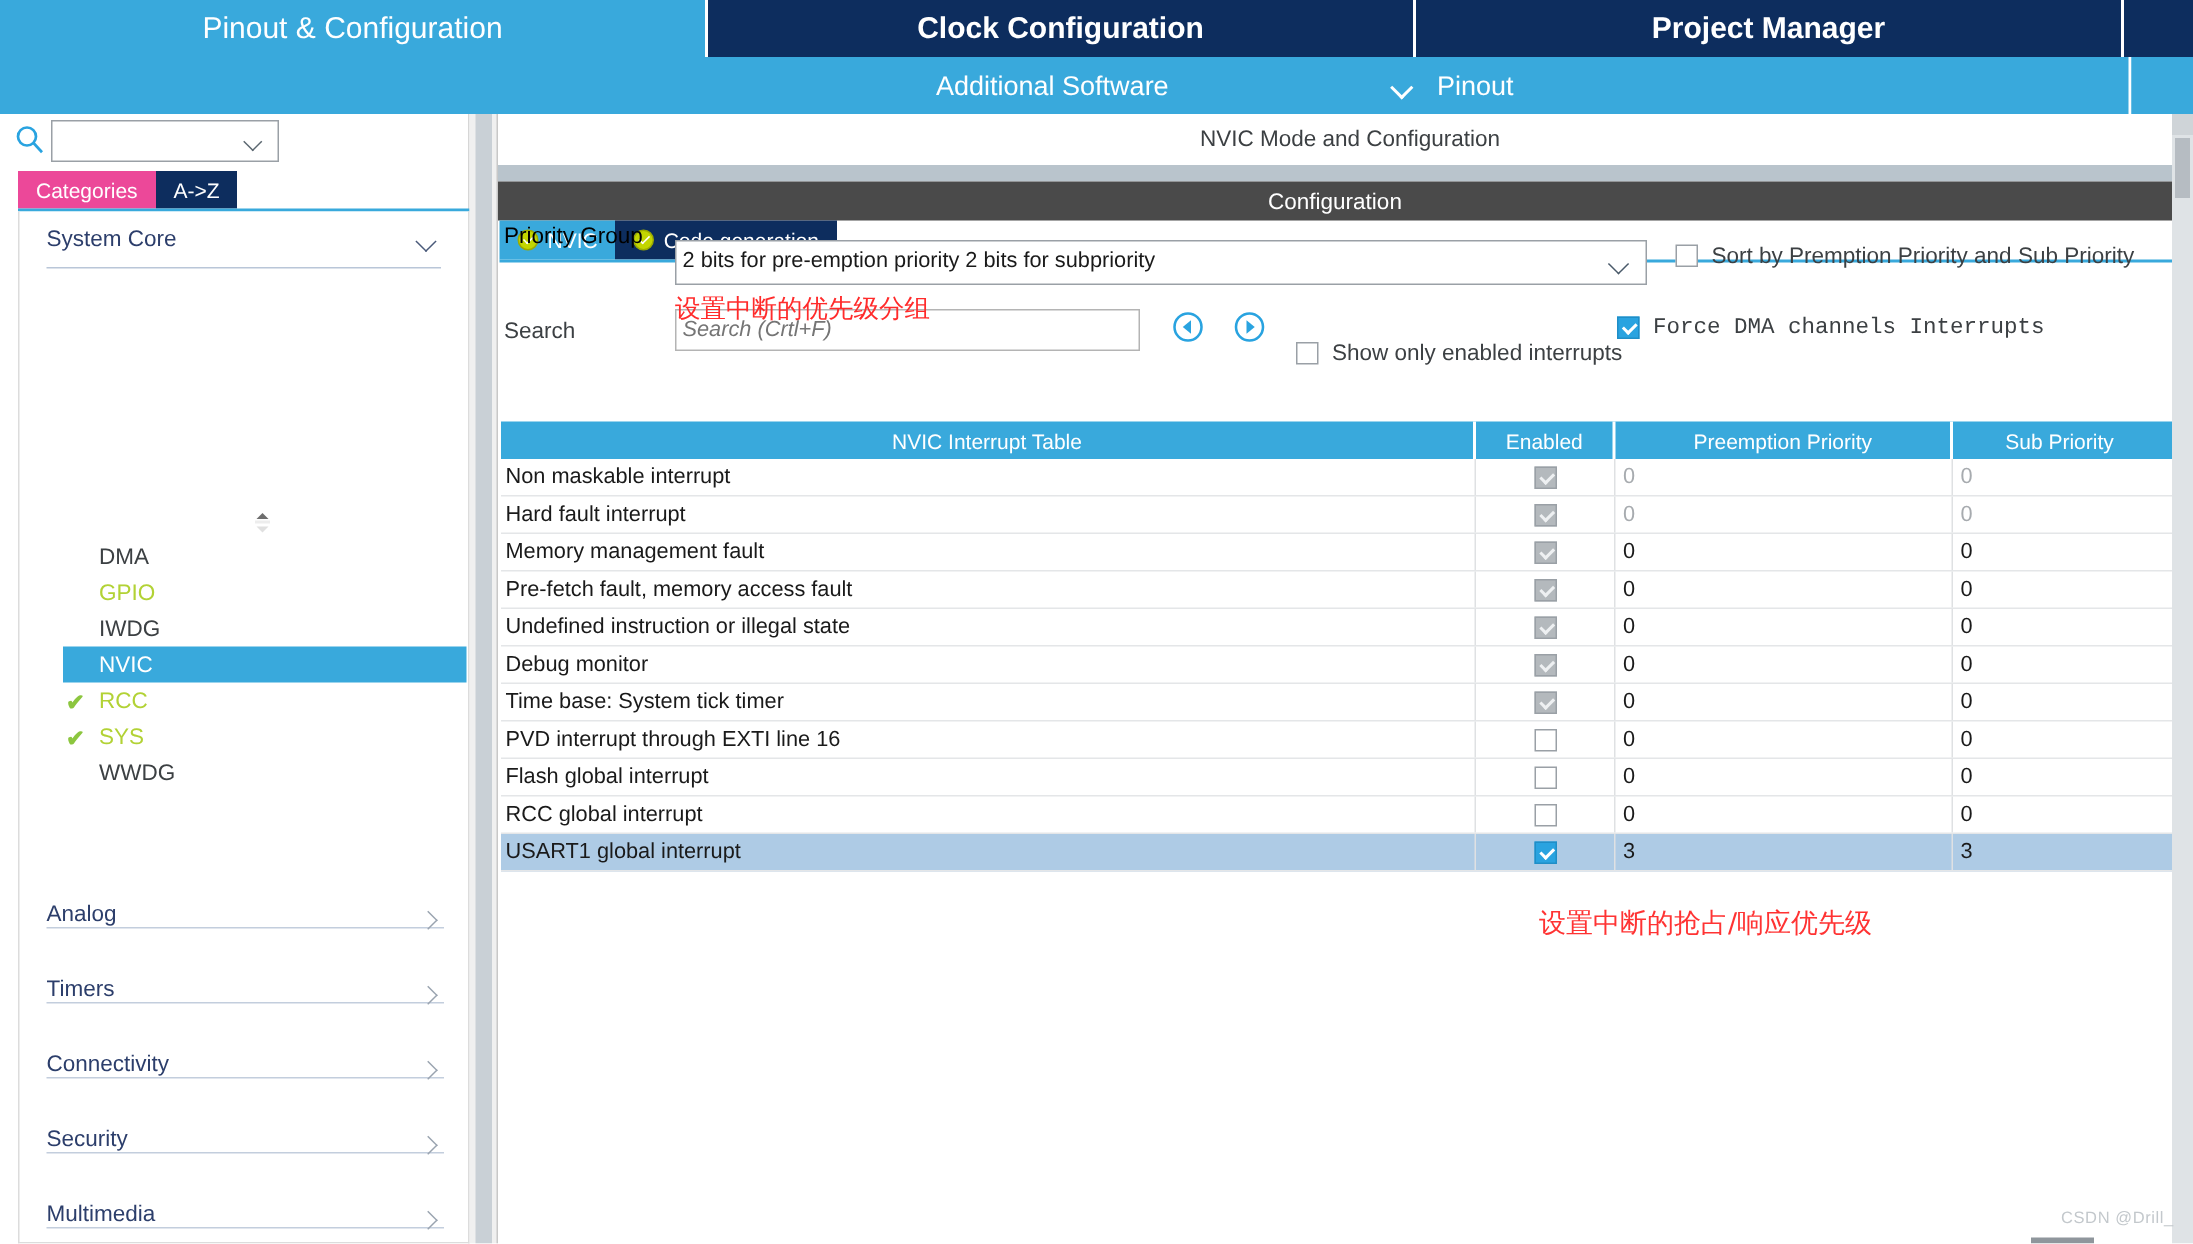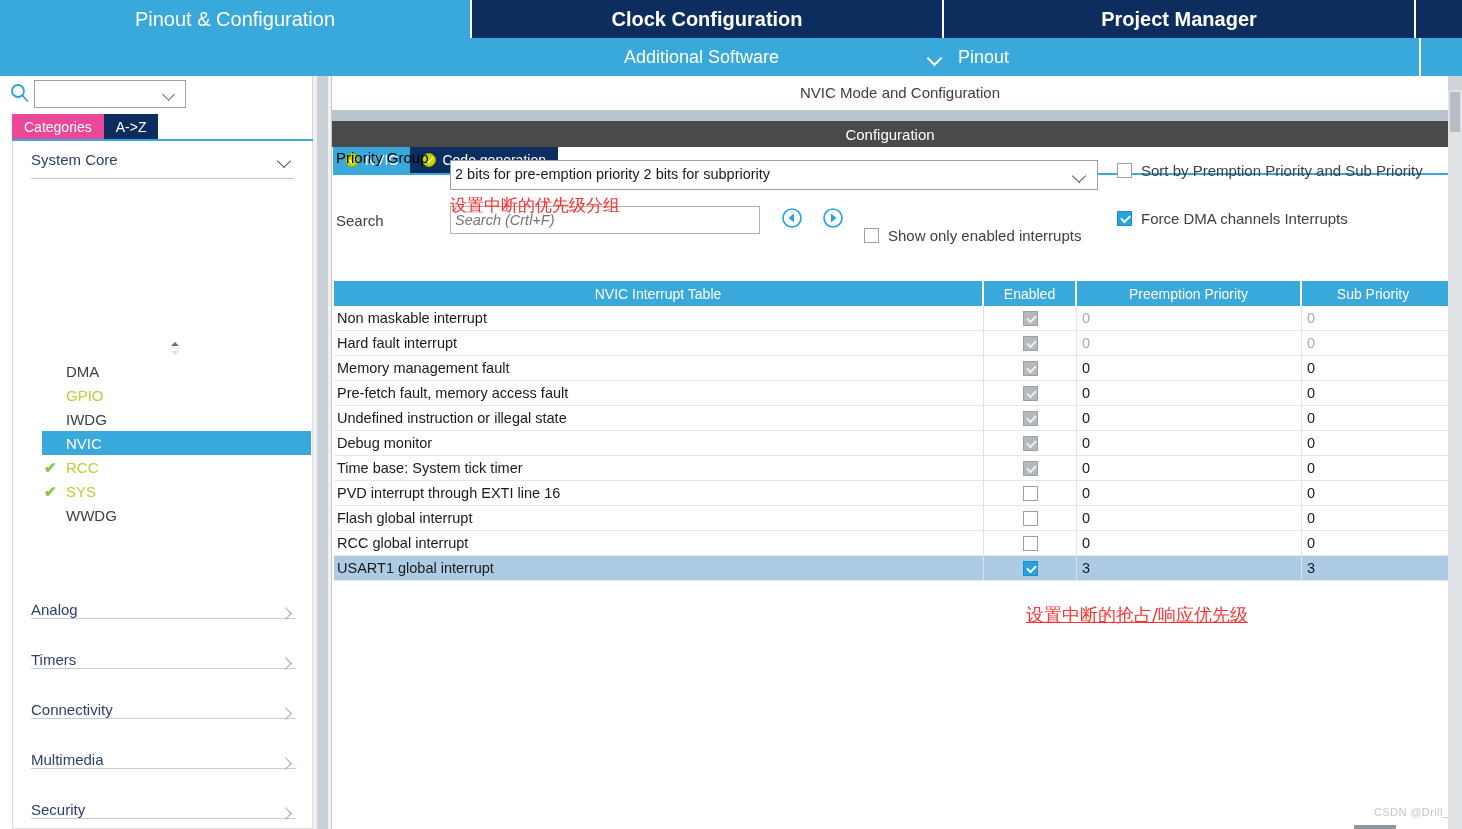--- a/index.html
+++ b/index.html
@@ -237,21 +237,21 @@
     padding-left: 4px; background: transparent;
   }
   .navbtn {
     position: absolute; top: 131px; width: 22px; height: 22px;
   }
   .navbtn.prev { left: 449px; }
   .navbtn.next { left: 490px; }
   .cb-row { position: absolute; display: flex; align-items: center; gap: 9px; font-size: 15px; color: #3c4043; }
   .cb-show { left: 532px; top: 134px; margin-top: 17px; }
   .cb-sort { left: 785px; top: 86px; }
-  .cb-force { left: 785px; top: 134px; }
+  .cb-force { left: 746px; top: 134px; font-family: Liberation Mono, monospace; }
   .cbox {
     width: 15px; height: 15px; border: 1px solid #9aa0a6;
     background: #ffffff; display: inline-block; position: relative;
   }
   .cbox.on { background: #29a3e0; border-color: #1f8ec7; }
   .cbox.on::after {
     content: ""; position: absolute; left: 3px; top: 3px;
     width: 7px; height: 4px;
     border-left: 2px solid #ffffff; border-bottom: 2px solid #ffffff;
     transform: rotate(-45deg);
@@ -259,21 +259,21 @@
 
   .annot-top {
     position: absolute; left: 118px; top: 118px;
     font-size: 17px; color: #ff2b2b;
     font-family: "DejaVu Sans", sans-serif;
     white-space: nowrap; z-index: 5;
   }
   .annot-bottom {
     position: absolute; left: 694px; top: 527px;
     font-size: 18px; color: #ff3333;
-    font-family: "DejaVu Sans", sans-serif; white-space: nowrap; text-decoration: underline;
+    font-family: "DejaVu Sans", sans-serif; white-space: nowrap;
   }
 
   
   .tbl { position: absolute; left: 2px; top: 205px; width: 1114px; }
   .thead { display: flex; height: 25px; background: #39a9dc; }
   .thead .th {
     color: #ffffff; font-size: 14px;
     display: flex; align-items: center; justify-content: center;
     border-right: 2px solid #ffffff;
   }
@@ -438,25 +438,25 @@
         </div>
         <div class="group-row">
           <span>Timers</span>
           <span class="cat-arrow-r"></span>
         </div>
         <div class="group-row">
           <span>Connectivity</span>
           <span class="cat-arrow-r"></span>
         </div>
         <div class="group-row">
+          <span>Security</span>
+          <span class="cat-arrow-r"></span>
+        </div>
+        <div class="group-row">
           <span>Multimedia</span>
-          <span class="cat-arrow-r"></span>
-        </div>
-        <div class="group-row">
-          <span>Security</span>
           <span class="cat-arrow-r"></span>
         </div>
         <div class="group-row">
           
           
         </div>
 
       </div>
 
     </div>

